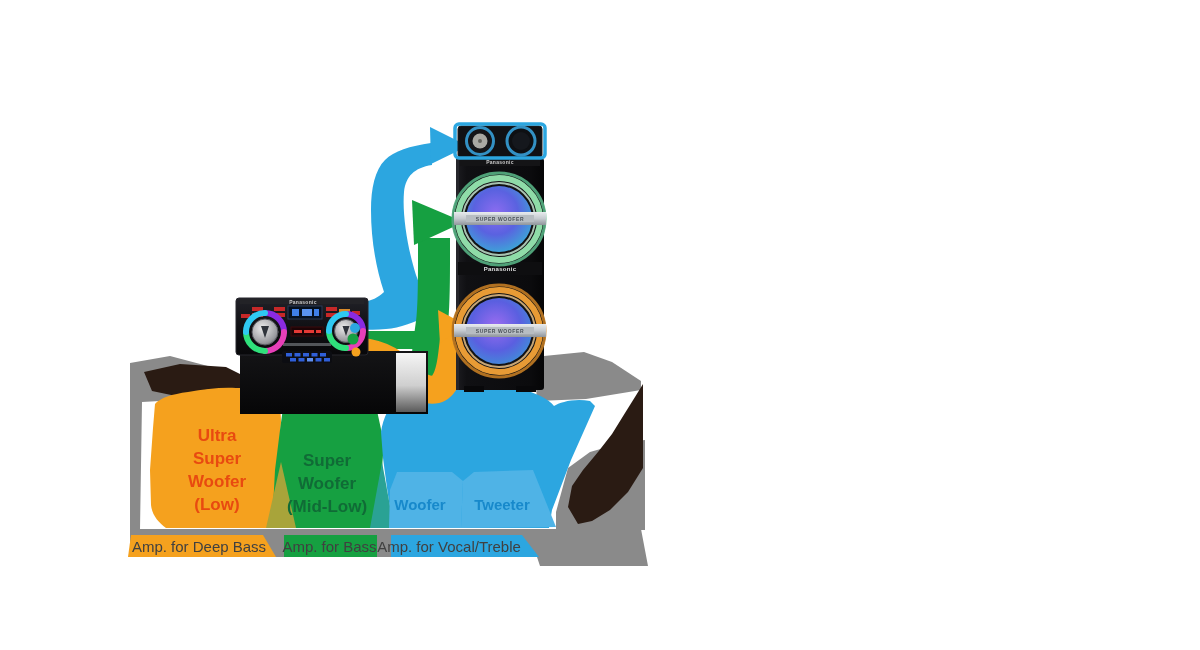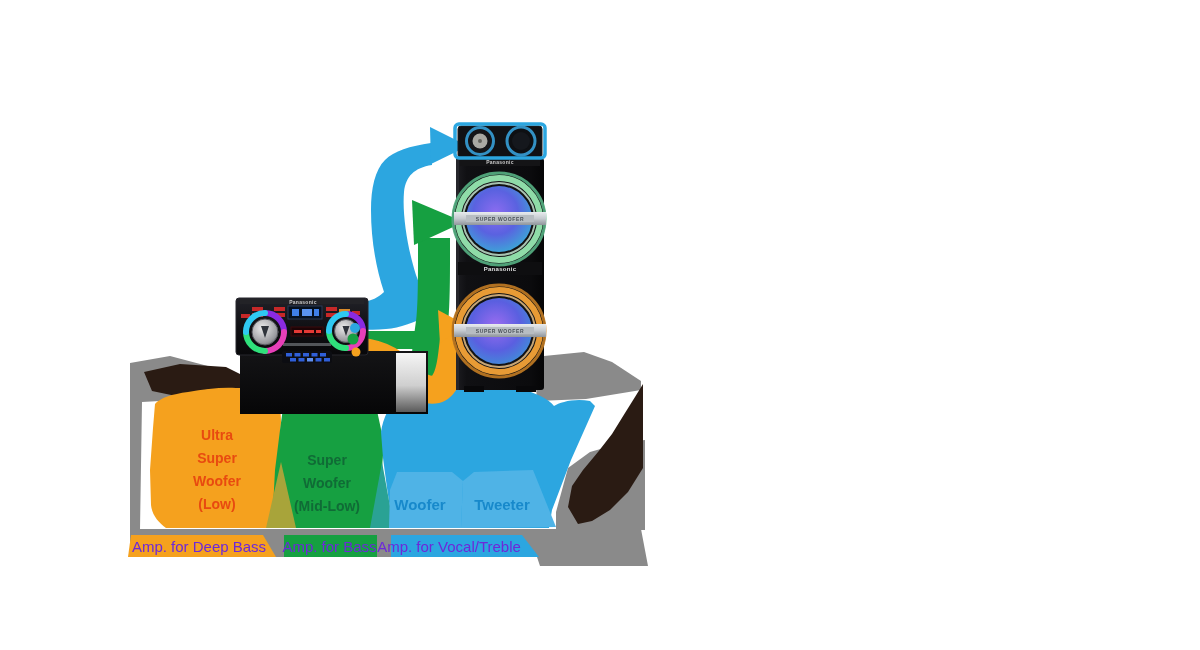--- a/index.html
+++ b/index.html
@@ -8,25 +8,25 @@
   #art{position:absolute;left:0;top:0;}
   .fill-orange{fill:var(--c-orange);}
   .fill-green{fill:var(--c-green);}
   .fill-blue{fill:var(--c-blue);}
   .fill-lblue{fill:var(--c-light-blue);}
   .fill-gray{fill:var(--c-gray);}
   .fill-dark{fill:var(--c-dark-blob);}
   .stroke-blue{stroke:var(--c-blue);}
   .ovl{position:absolute;display:flex;flex-direction:column;align-items:center;
        justify-content:center;text-align:center;pointer-events:none;}
-  .amp-label{font-weight:bold;font-size:14px;line-height:23px;}
+  .amp-label{font-weight:bold;font-size:17px;line-height:23px;}
   .amp-label-1{color:var(--c-orange-text);}
   .amp-label-2{color:var(--c-green-text);}
   .driver-label{font-weight:bold;font-size:15px;color:var(--c-blue-text);}
-  .bar-label{font-size:15px;color:#6d28d9;white-space:nowrap;}
+  .bar-label{font-size:15px;color:#404040;white-space:nowrap;}
   .brand{color:#c9c9c9;font-weight:bold;letter-spacing:.3px;}
   .micro{color:#4a5058;letter-spacing:.6px;font-weight:bold;}
 </style>
 </head>
 <body>
 
 <div id="stage">
 <svg id="art" width="1200" height="650" viewBox="0 0 1200 650">
   <defs>
     <linearGradient id="unitG" x1="0" y1="0" x2="0" y2="1">

